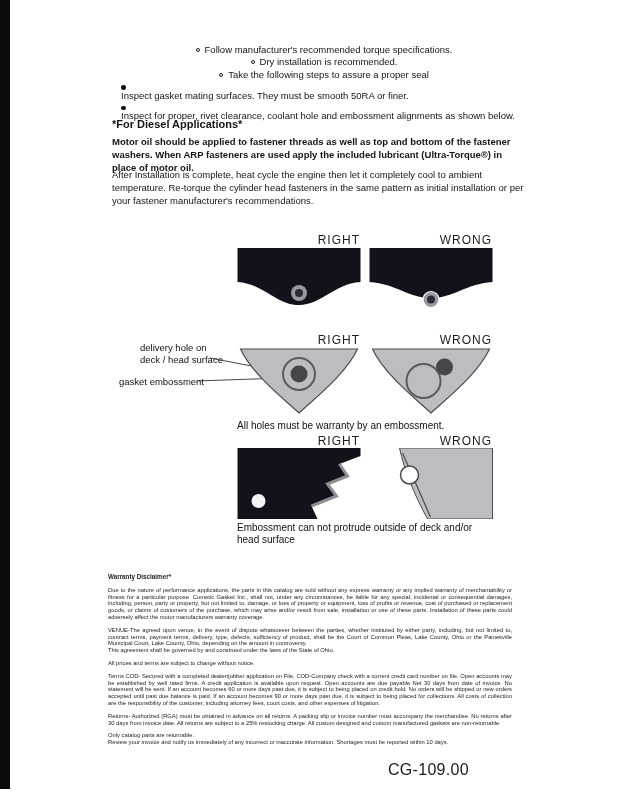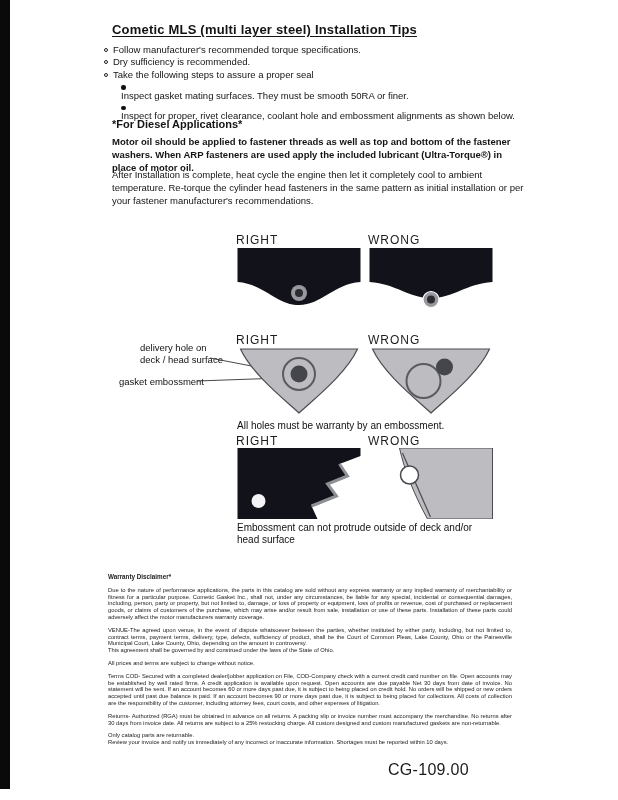--- a/index.html
+++ b/index.html
@@ -5,33 +5,33 @@
   * { margin:0; padding:0; box-sizing:border-box; }
   html,body { width:618px; height:800px; }
   body { font-family:"Liberation Sans", sans-serif; background:#ffffff; color:#141414; overflow:hidden; }
   .page { position:relative; width:618px; height:800px; background:#ffffff; }
   .leftbar { position:absolute; left:0; top:0; width:10px; height:789px; background:#0a0a0a; }
 
   .title { position:absolute; left:112px; top:22px; font-size:13px; font-weight:bold;
            text-decoration:underline; text-underline-offset:2px; letter-spacing:.2px; }
 
   .tips { position:absolute; left:104px; top:44px; width:440px; font-size:9.5px; line-height:12.4px; }
-  .tip { display:flex; align-items:flex-start; }
+  .tip { display:flex; align-items:flex-start;justify-content:center; }
   .mk-o { flex:0 0 auto; width:4px; height:4px; border:1px solid #222; border-radius:50%; margin:3.8px 5px 0 0; }
   .mk-f { flex:0 0 auto; width:4.5px; height:4.5px; background:#111; border-radius:50%; margin:3.8px 5px 0 0; }
   .tip.sub { margin-left:17px;flex-direction:column; }
 
   .diesel-heading { position:absolute; left:112px; top:118px; font-size:11px; font-weight:bold; }
   .para { position:absolute; left:112px; width:414px; font-size:9.5px; line-height:13px; }
   #para1 { top:135px;font-weight:bold; }
   #para2 { top:168px; }
   #para3 { top:210px; }
 
   .fig-labels { position:absolute; left:236px; display:flex; width:258px; font-size:12px; letter-spacing:1px; color:#1c1c1c; }
-  .fig-labels span { width:124px; text-align:left; }
+  .fig-labels span { width:124px; text-align:right; }
   .fig-labels span + span { margin-left:8px; }
   .fig-img { position:absolute; width:124px; }
   .fig-img svg { display:block; width:100%; height:100%; }
   #fig1r { left:237px; top:248px; height:62px; }
   #fig1w { left:369px; top:248px; height:62px; }
   #fig2r { left:237px; top:347px; height:70px; }
   #fig2w { left:369px; top:347px; height:70px; }
   #fig3r { left:237px; top:448px; height:71px; }
   #fig3w { left:369px; top:448px; height:71px; }
   #labels1 { top:233px; }
@@ -53,30 +53,29 @@
   .w-para.tight { margin-bottom:0; }
 
   .footer-code { position:absolute; left:388px; top:761px; font-size:16px; color:#1a1a1a; letter-spacing:.3px; }
 </style>
 </head>
 <body>
 
 <div class="page">
   <div class="leftbar"></div>
 
-  <h1 class="title">Cometic MLS (multi layer steel) Installation Tips</h1>
 
   <div class="tips">
     <div class="tip">
       <span class="mk-o"></span>
       <span>Follow manufacturer's recommended torque specifications.</span>
     </div>
     <div class="tip">
       <span class="mk-o"></span>
-      <span>Dry sufficiency is recommended.</span>
+      <span>Dry installation is recommended.</span>
     </div>
     <div class="tip">
       <span class="mk-o"></span>
       <span>Take the following steps to assure a proper seal</span>
     </div>
     <div class="tip sub">
       <span class="mk-f"></span>
       <span>Inspect gasket mating surfaces.  They must be smooth 50RA or finer.</span>
     </div>
     <div class="tip sub">

